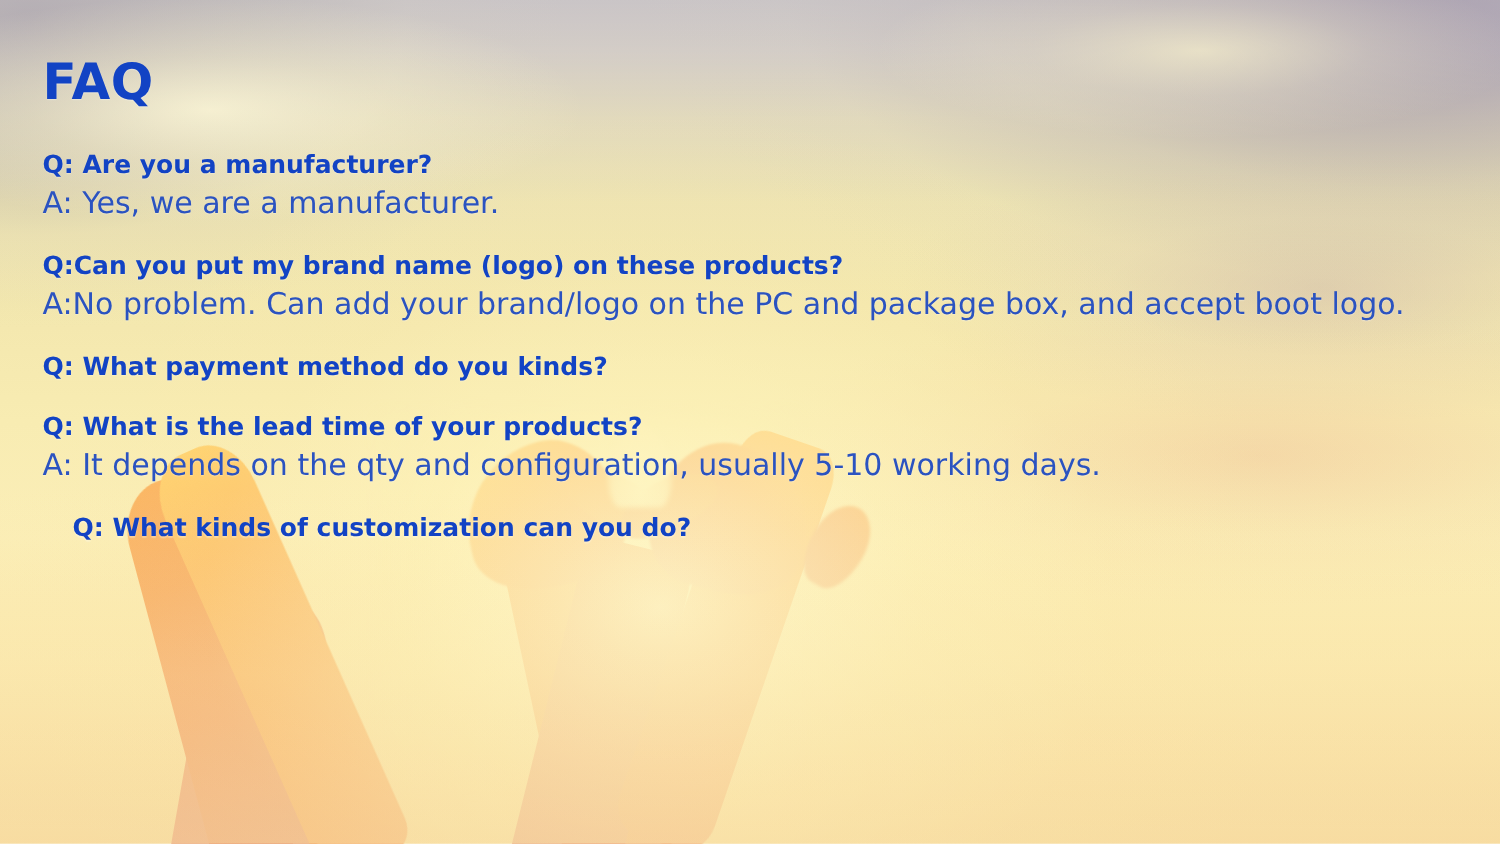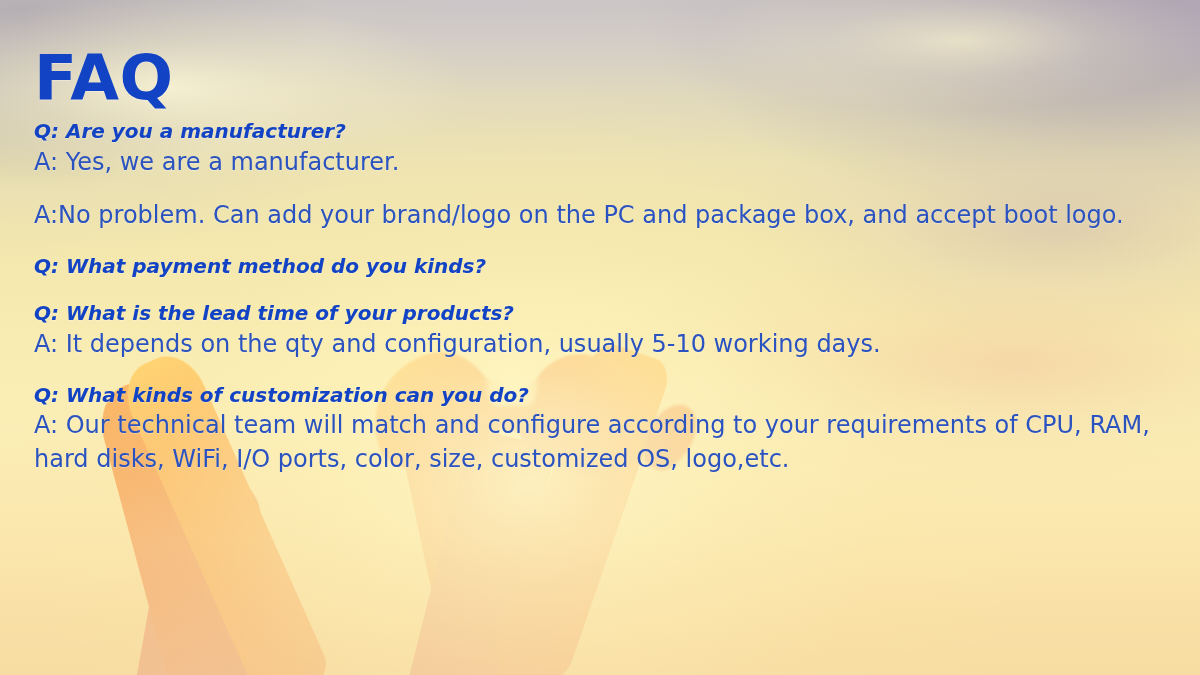--- a/index.html
+++ b/index.html
@@ -271,46 +271,45 @@
     inset: 0;
     padding: 0 34px;
     box-sizing: border-box;
   }
 
   .title {
     position: absolute;
     left: 34px;
     top: 46px;
     margin: 0;
-    font-size: 63px;
+    font-size: 40px;
     font-weight: 700;
     letter-spacing: 0.5px;
     line-height: 1;
     color: #1243c4;
     text-shadow: 0 1px 1px rgba(255,255,255,0.35);
   }
 
   .faq-list {
     position: absolute;
     left: 34px;
     right: 28px;
     top: 118px;
   }
 
   .faq-item { margin-bottom: 20px; }
-  .faq-item:last-child { margin-bottom: 0; }
+  .faq-item:last-child { margin-bottom: 0; margin-left: 24px; }
 
   .q {
     font-size: 20px;
     font-weight: 700;
     line-height: 1.38;
     color: #1243c4;
     margin: 0;
     text-shadow: 0 1px 1px rgba(255,255,255,0.30);
-    font-style: italic;
   }
 
   .a {
     font-size: 24px;
     font-weight: 400;
     line-height: 1.40;
     color: #2b53c0;
     margin: 0;
     text-shadow: 0 1px 1px rgba(255,255,255,0.30);
   }
@@ -353,32 +352,32 @@
     <h1 class="title">FAQ</h1>
 
     <div class="faq-list">
 
       <div class="faq-item">
         <p class="q">Q: Are you a manufacturer?</p>
         <p class="a">A: Yes, we are a manufacturer.</p>
       </div>
 
       <div class="faq-item">
+        <p class="q">Q:Can you put my brand name (logo) on these products?</p>
         <p class="a">A:No problem. Can add your brand/logo on the PC and package box, and accept boot logo.</p>
       </div>
 
       <div class="faq-item">
         <p class="q">Q: What payment method do you kinds?</p>
       </div>
 
       <div class="faq-item">
         <p class="q">Q: What is the lead time of your products?</p>
         <p class="a">A: It depends on the qty and configuration, usually 5-10 working days.</p>
       </div>
 
       <div class="faq-item">
         <p class="q">Q: What kinds of customization can you do?</p>
-        <p class="a">A: Our technical team will match and configure according to your requirements of CPU, RAM, hard disks, WiFi, I/O ports, color, size, customized OS, logo,etc.</p>
       </div>
 
     </div>
   </div>
 </div>
 
 </body></html>

